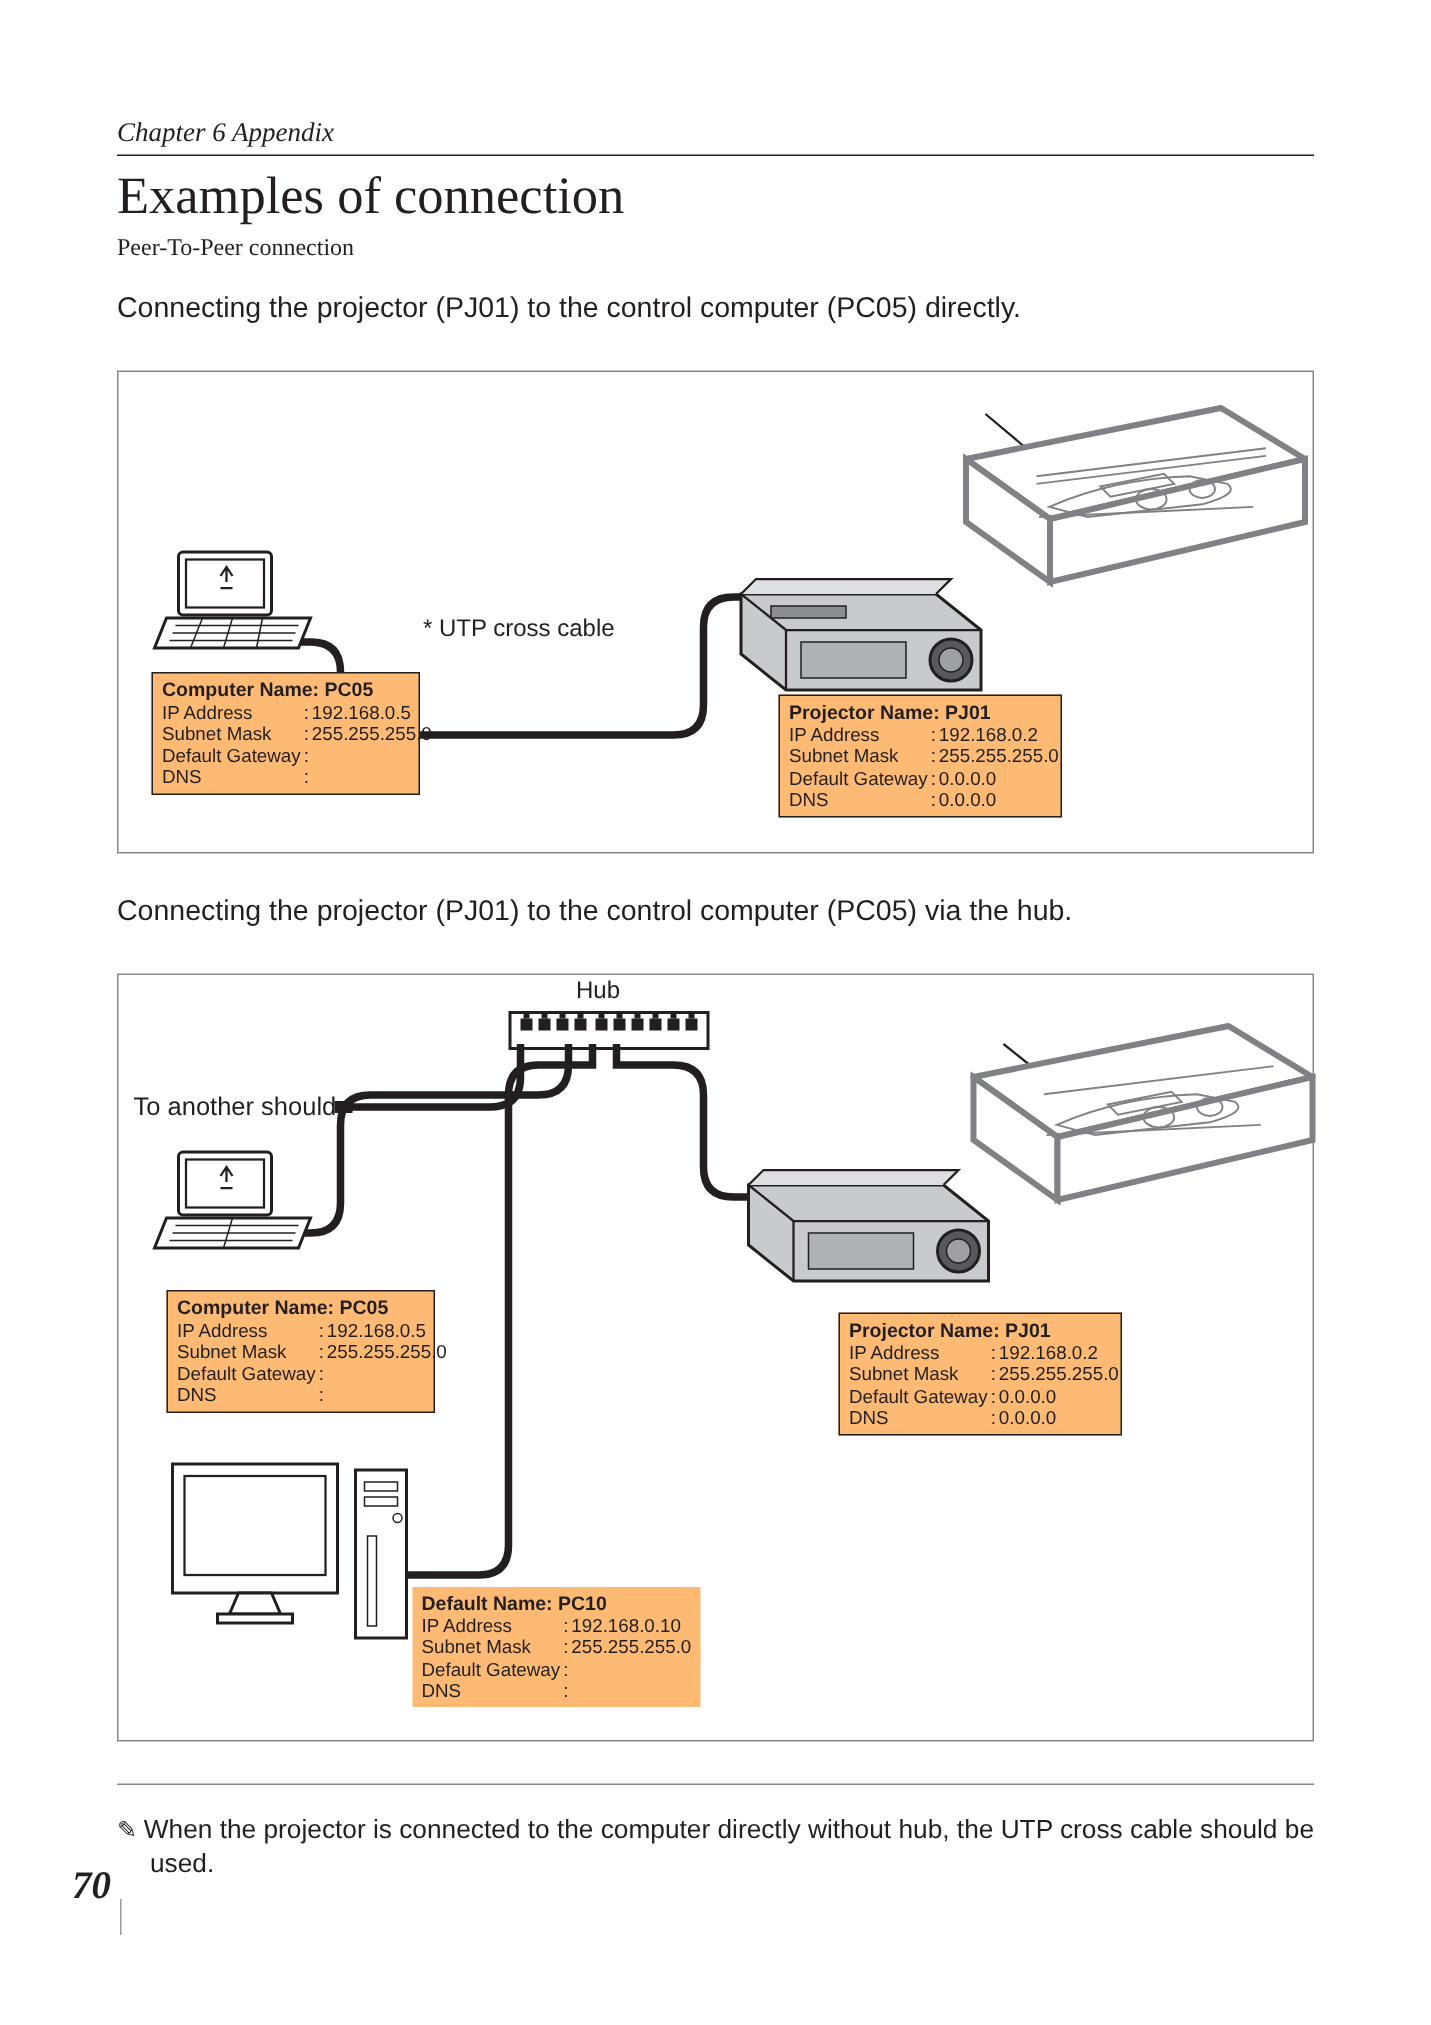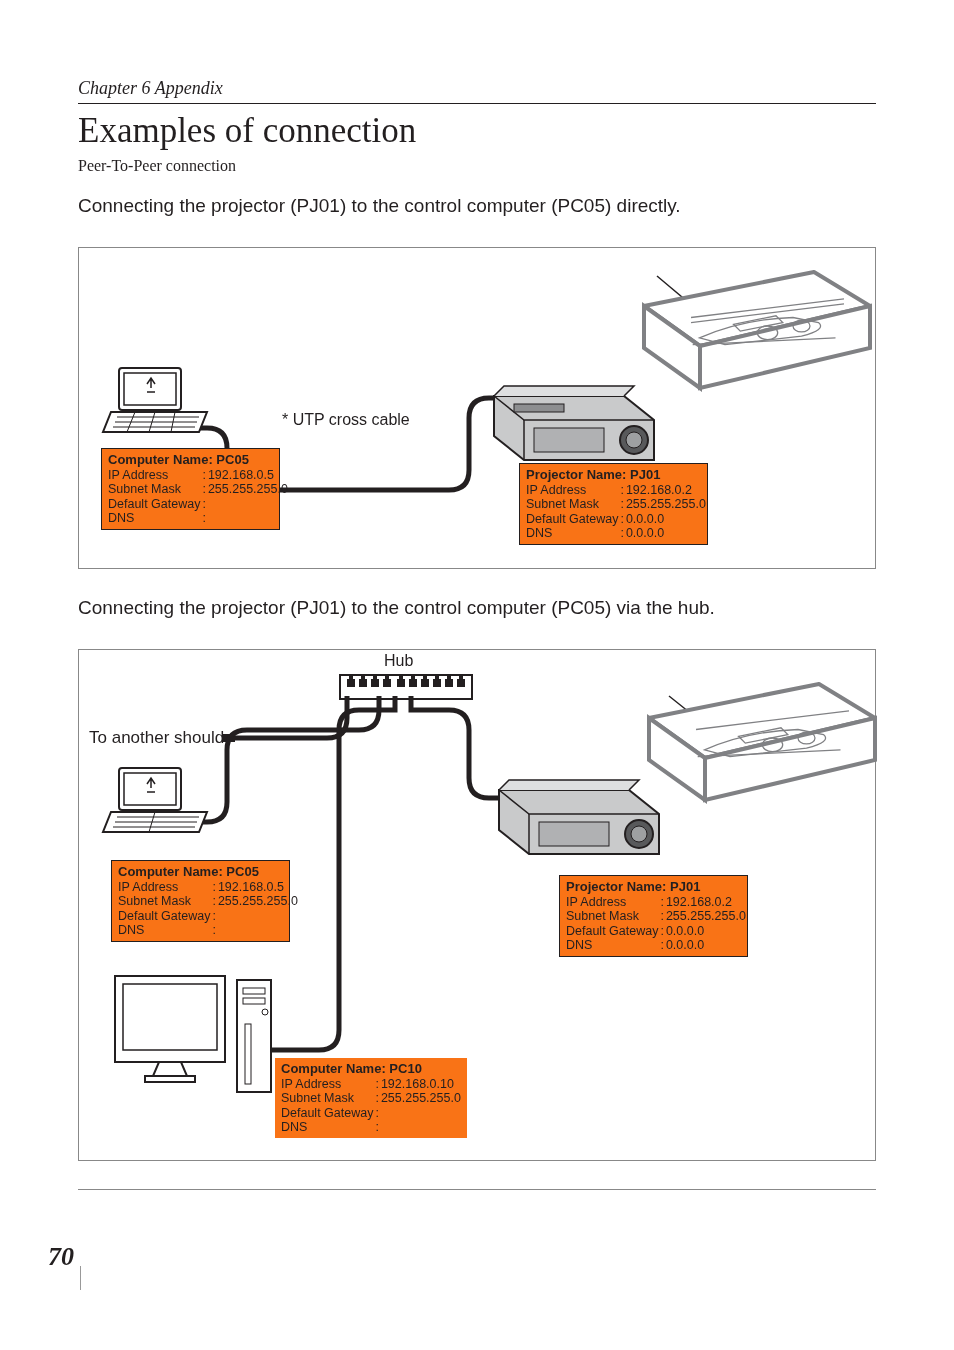--- a/index.html
+++ b/index.html
@@ -55,21 +55,21 @@
   .projector {
     position: absolute;
     width: 170px;
   }
   .screen {
     position: absolute;
     width: 210px;
   }
   .infobox {
     position: absolute;
-    background: #f97316;
+    background: #fdba74;
     border: 1px solid #231f20;
     padding: 4px 6px 4px 6px;
     font-family: "Arial Narrow", Arial, Helvetica, sans-serif;
     font-size: 13px;
     line-height: 1.15;
     width: 165px;
   }
   .infobox .hdr { font-weight: bold; }
   .infobox table { border-collapse: collapse; }
   .infobox td { padding: 0 2px 0 0; white-space: nowrap; vertical-align: top; font-size:12.5px;}
@@ -397,21 +397,21 @@
         <tr>
               <td>DNS</td>
               <td class="c">:</td>
               <td>0.0.0.0</td>
             </tr>
       </tbody>
         </table>
     </div>
 
     <div class="infobox" style="left:196px; top:408px; border:none; width:180px;">
-      <div class="hdr">Computer Name: PC10</div>
+      <div class="hdr">Default Name: PC10</div>
       <table>
         <tbody>
             <tr>
               <td>IP Address</td>
               <td class="c">:</td>
               <td>192.168.0.10</td>
             </tr>
         <tr>
               <td>Subnet Mask</td>
               <td class="c">:</td>
@@ -426,16 +426,17 @@
               <td>DNS</td>
               <td class="c">:</td>
               <td></td>
             </tr>
       </tbody>
         </table>
     </div>
   </div>
 
   <hr class="footnote-rule">
+  <p class="footnote"><span class="pencil">✎ </span><span>When the projector is connected to the computer directly without hub, the UTP cross cable should be used.</span></p>
 </div>
 
 <div class="pagenum">70</div>
 <div class="tick"></div>
 
 </body></html>

